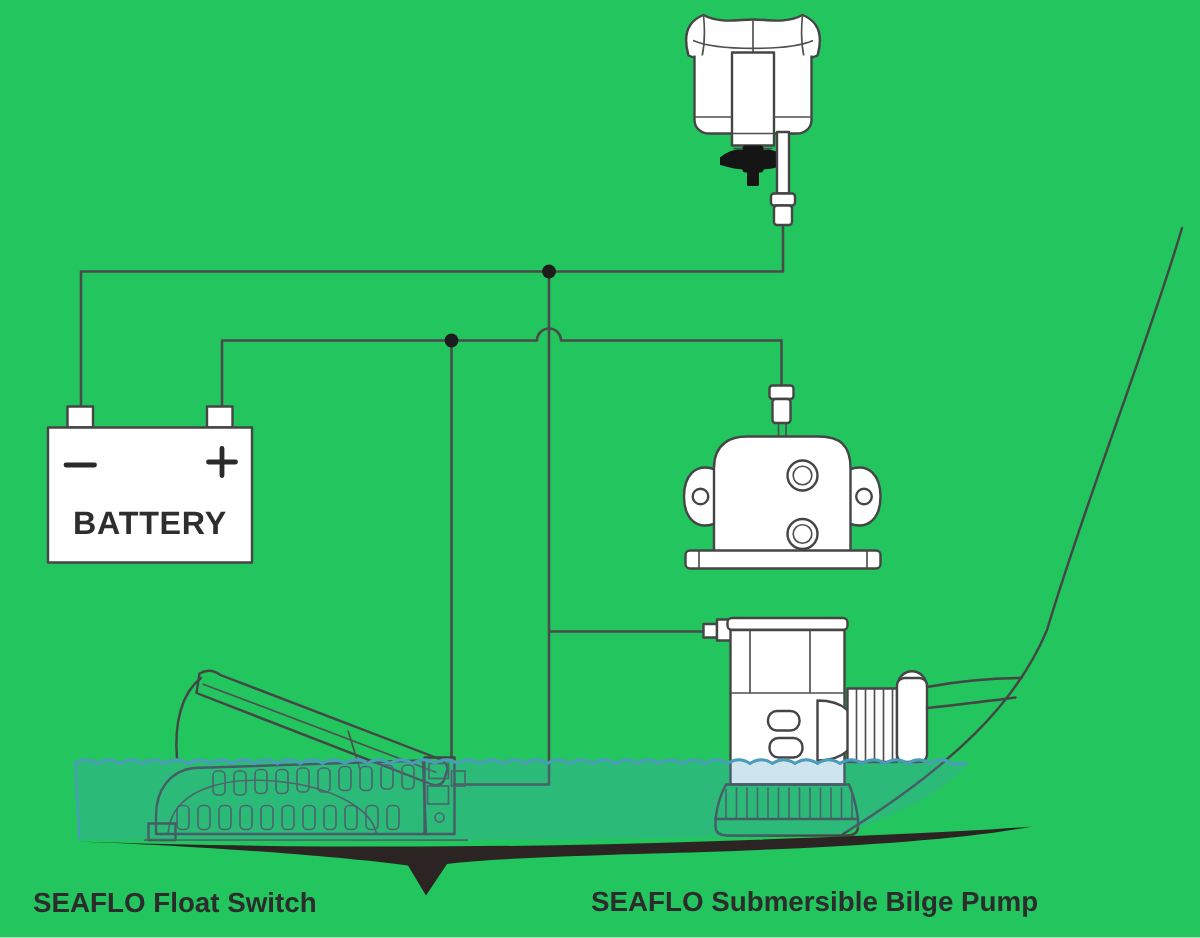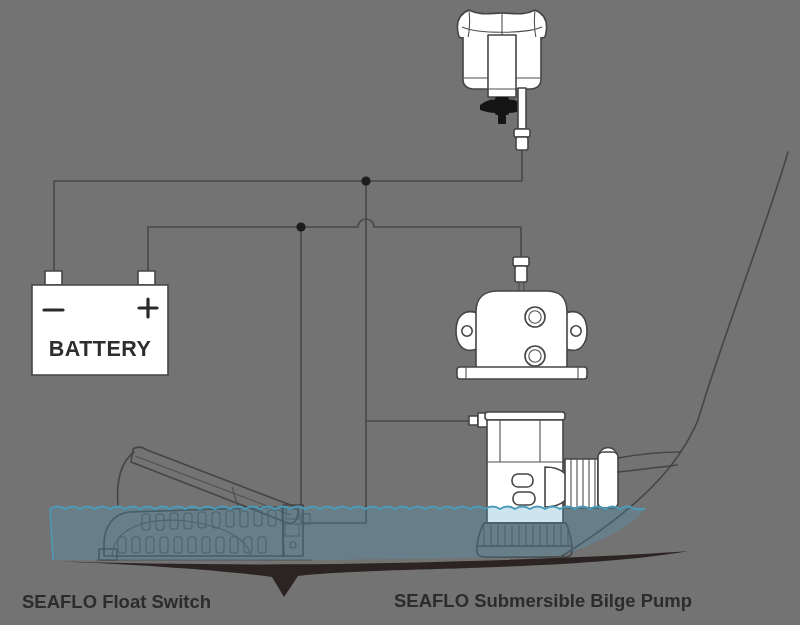--- a/index.html
+++ b/index.html
@@ -1,16 +1,16 @@
 <!DOCTYPE html>
 <html><head>
 <meta charset="utf-8">
 <style>
   html,body{margin:0;padding:0;background:#ffffff;}
-  .stage{position:relative;width:800px;height:625px;background:#737373;overflow:hidden;
+  .stage{position:relative;width:800px;height:625px;background:#22c55e;overflow:hidden;
          font-family:"Liberation Sans", sans-serif;}
   svg{display:block;}
   .art{stroke:#454545;stroke-width:1.6;fill:none;stroke-linecap:round;stroke-linejoin:round;}
   .artf{stroke:#454545;stroke-width:1.6;fill:#ffffff;stroke-linejoin:round;}
   .wire{stroke:#4a4a4a;stroke-width:1.7;fill:none;stroke-linejoin:round;}
   .thin{stroke:#4f4f4f;stroke-width:1.1;fill:none;}
   .blk{fill:#151515;stroke:none;}
   .sym{stroke:#2a2a2a;stroke-width:3.2;fill:none;stroke-linecap:round;}
   text.caption{font-weight:bold;font-size:18.5px;fill:#2c2c2c;}
   text.battery{font-weight:bold;font-size:21.5px;fill:#2e2e2e;letter-spacing:.5px;}

